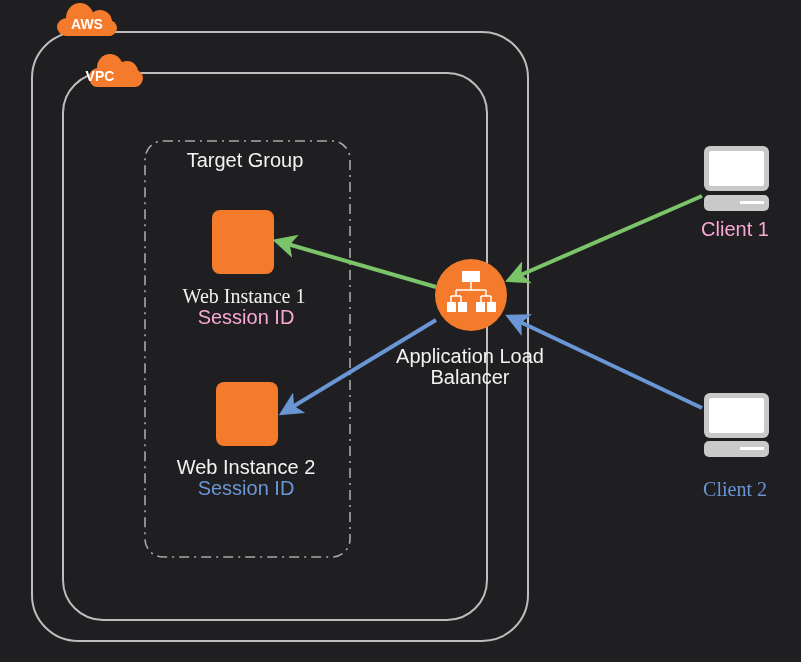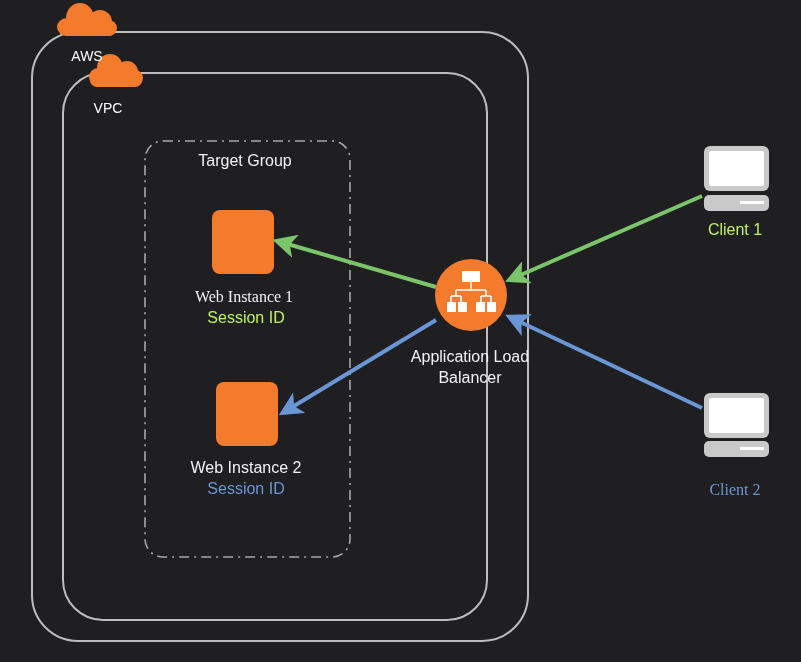--- a/index.html
+++ b/index.html
@@ -1,21 +1,21 @@
 <!DOCTYPE html>
 <html><head>
 <meta charset="utf-8">
 <style>
   html,body{margin:0;padding:0;background:#1f1e21;}
   body{width:801px;height:662px;position:relative;overflow:hidden;font-family:"Liberation Sans",sans-serif;}
   svg{position:absolute;left:0;top:0;}
-  .lbl{position:absolute;text-align:center;font-size:16px;color:#f2f2f2;white-space:nowrap;transform:translateX(-50%);line-height:19px;}
-  .green{color:#bef264;}
+  .lbl{position:absolute;text-align:center;font-size:20px;color:#f2f2f2;white-space:nowrap;transform:translateX(-50%);line-height:19px;}
+  .green{color:#f9a8d4;}
   .blue{color:#6a96d6;}
-  .cloudtxt{position:absolute;color:#fff;font-size:14px;font-weight:normal;transform:translateX(-50%);margin-top:32px;}
+  .cloudtxt{position:absolute;color:#fff;font-size:14px;font-weight:bold;transform:translateX(-50%);}
 </style>
 </head>
 <body>
 
 <svg width="801" height="662" viewBox="0 0 801 662">
   <defs>
     <marker id="ag" markerWidth="6" markerHeight="6" refX="3" refY="3" orient="auto" markerUnits="strokeWidth">
       <path d="M0,0 L6,3 L0,6 L1.5,3 z" fill="#7cc46a"></path>
     </marker>
     <marker id="ab" markerWidth="6" markerHeight="6" refX="3" refY="3" orient="auto" markerUnits="strokeWidth">
@@ -83,21 +83,21 @@
 
   <g>
     <rect x="704" y="393" width="65" height="45" rx="6" fill="#c9c9c9"></rect>
     <rect x="709" y="398" width="55" height="35" rx="2" fill="#fff"></rect>
     <rect x="704" y="441" width="65" height="16" rx="5" fill="#c9c9c9"></rect>
     <rect x="740" y="447" width="24" height="3" fill="#fff"></rect>
   </g>
 </svg>
 
 <div class="cloudtxt" style="left:87px;top:16px;">AWS</div>
-<div class="cloudtxt" style="left:108px;top:68px;">VPC</div>
+<div class="cloudtxt" style="left:100px;top:68px;">VPC</div>
 
 <div class="lbl" style="left:245px;top:151px;">Target Group</div>
 
 <div class="lbl" style="left:244px;top:287px;font-family:Liberation Serif, serif;">Web Instance 1</div>
 <div class="lbl green" style="left:246px;top:308px;">Session ID</div>
 
 <div class="lbl" style="left:246px;top:458px;">Web Instance 2</div>
 <div class="lbl blue" style="left:246px;top:479px;">Session ID</div>
 
 <div class="lbl" style="left:470px;top:347px;text-align:right;">Application Load</div>

